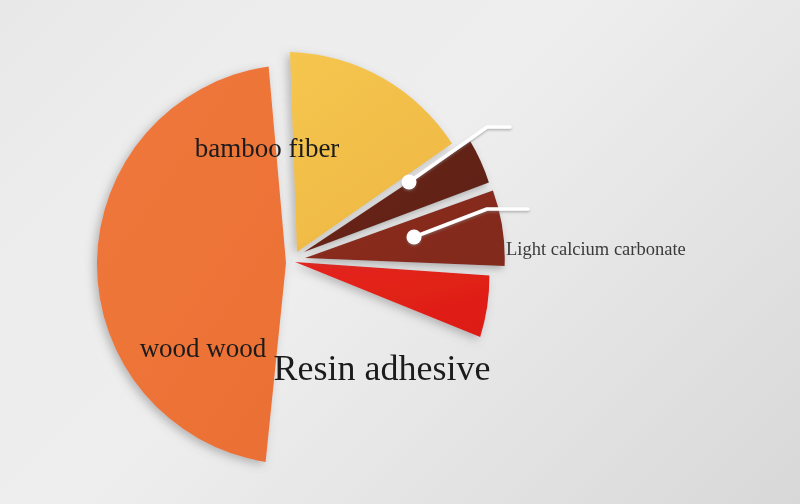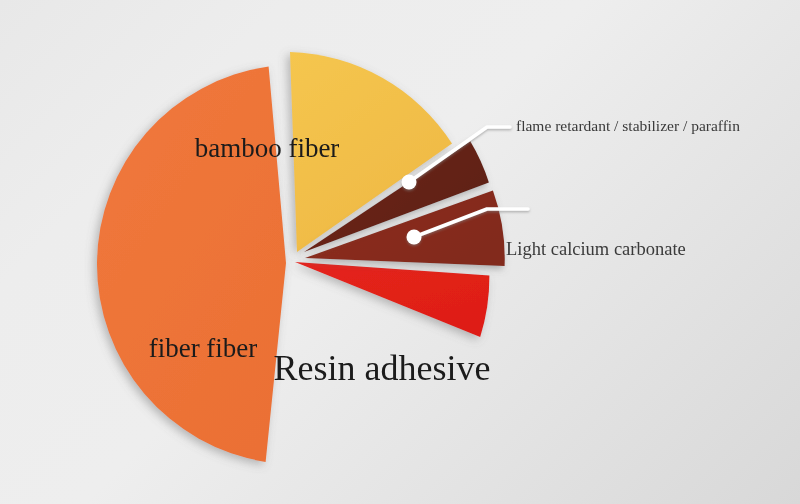--- a/index.html
+++ b/index.html
@@ -122,21 +122,20 @@
     </g>
 
     <g filter="url(#lineShadow)">
       <path d="M 414 237 L 487 209 L 528 209" stroke="#ffffff" stroke-width="3.6" fill="none" stroke-linecap="round" stroke-linejoin="round"></path>
       <circle cx="414" cy="237" r="7.5" fill="#ffffff"></circle>
     </g>
   </svg>
 
   <div class="slice-label" id="label-bamboo">bamboo fiber</div>
 
-  <div class="slice-label" id="label-wood">fiber fiber</div>
+  <div class="slice-label" id="label-wood">wood wood</div>
 
   <div class="slice-label" id="label-resin">Resin adhesive</div>
 
-  <div class="callout-label" id="callout-label-flame">flame retardant / stabilizer / paraffin</div>
 
   <div class="callout-label" id="callout-label-calcium">Light calcium carbonate</div>
 
 </div>
 
 </body></html>

